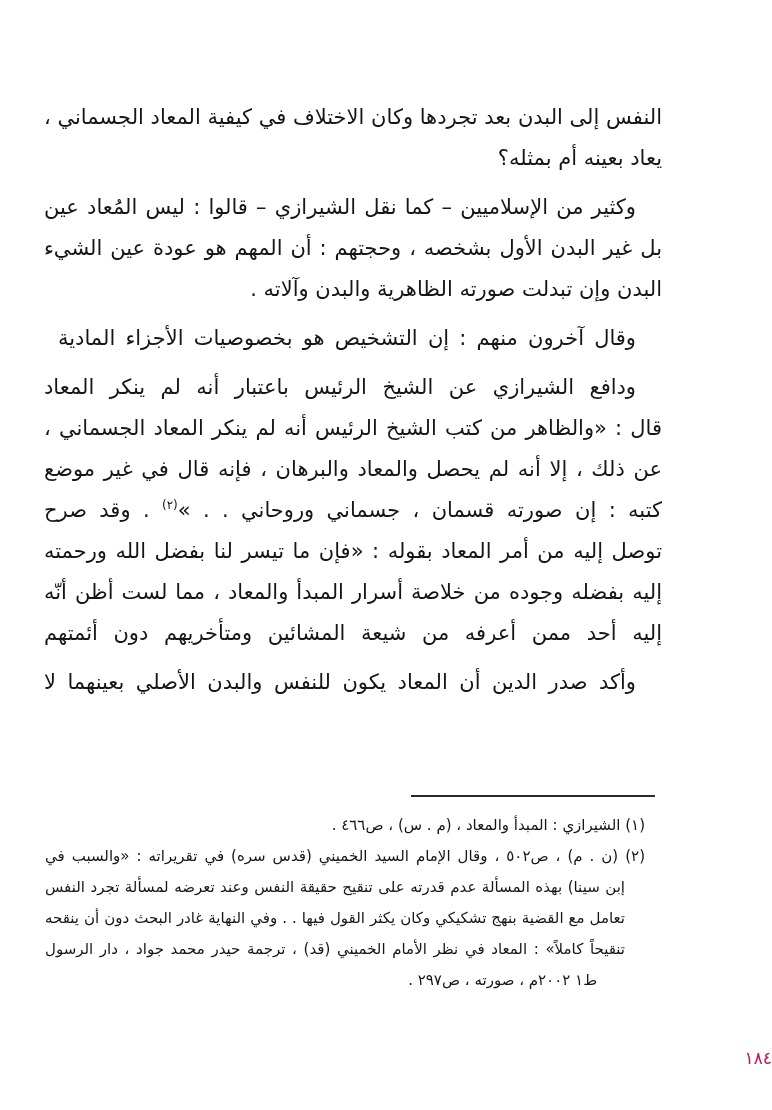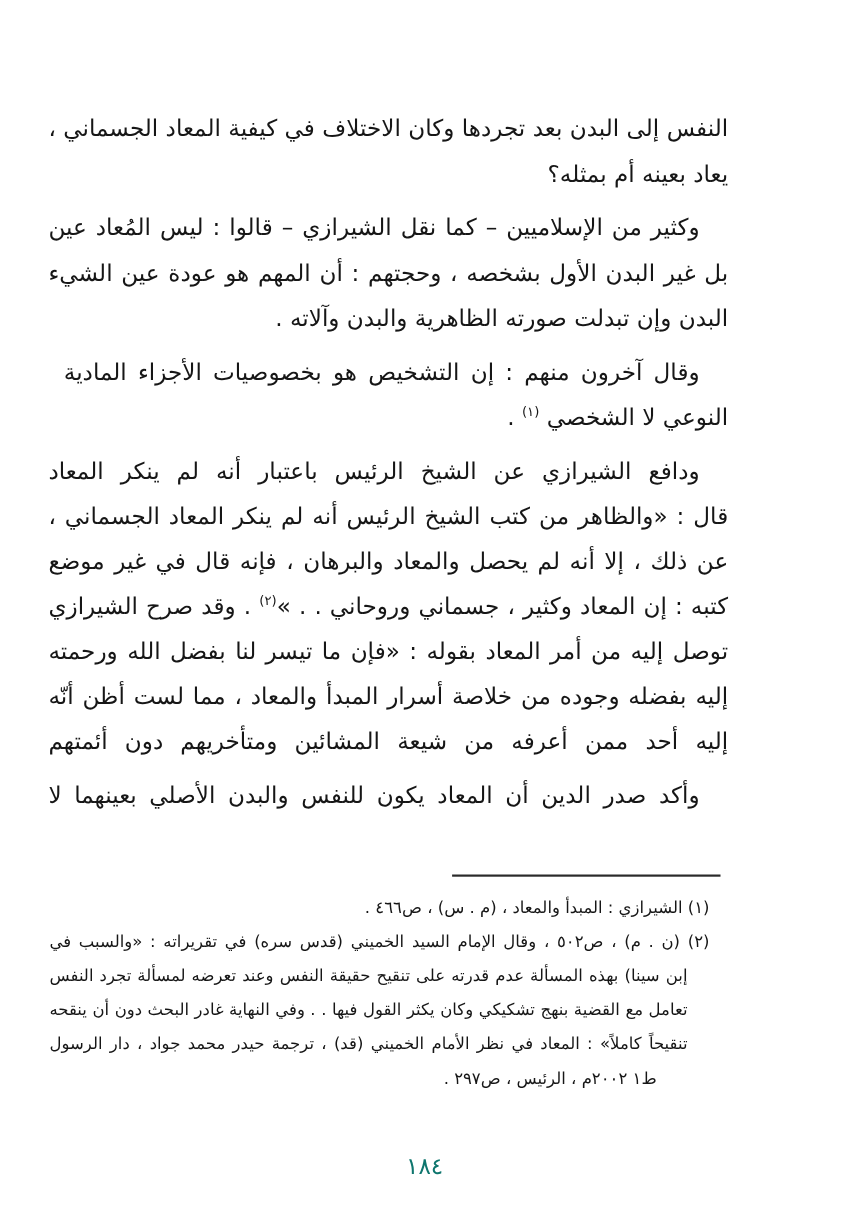--- a/index.html
+++ b/index.html
@@ -55,64 +55,63 @@
     text-justify:inter-word;
     overflow:hidden;
   }
   .fline.last{
     text-align-last:right;
   }
   
   .page-number{
     position:absolute;
     top:1048px;left:0;right:0;
-    text-align:center;
-    font-size:21px;
+    text-align:right;
+    font-size:17px;
     letter-spacing:5px;
-    color:#0f766e;
+    color:#be185d;
   }
 </style>
 </head>
 <body>
 
 <div class="page">
   <main class="main-text">
       <div class="para">
         <div class="line"><span>النفس إلى البدن بعد تجردها وكان الاختلاف في كيفية المعاد الجسماني ، هل</span></div>
         <div class="line last"><span>يعاد بعينه أم بمثله؟</span></div>
       </div>
       <div class="para">
         <div class="line" style="padding-right: 26px;"><span>وكثير من الإسلاميين – كما نقل الشيرازي – قالوا : ليس المُعاد عين الجسم</span></div>
         <div class="line"><span>بل غير البدن الأول بشخصه ، وحجتهم : أن المهم هو عودة عين الشيء أو</span></div>
         <div class="line last"><span>البدن وإن تبدلت صورته الظاهرية والبدن وآلاته .</span></div>
       </div>
       <div class="para">
         <div class="line" style="padding-right: 26px; margin-left: 14px;"><span>وقال آخرون منهم : إن التشخيص هو بخصوصيات الأجزاء المادية</span></div>
-        <div class="line last"><span>النوعي لا الشخصي </span><span class="fnref">(١)</span><span> .</span></div>
       </div>
       <div class="para">
         <div class="line" style="padding-right: 26px;"><span>ودافع الشيرازي عن الشيخ الرئيس باعتبار أنه لم ينكر المعاد الجسماني ،</span></div>
         <div class="line"><span>قال : «والظاهر من كتب الشيخ الرئيس أنه لم ينكر المعاد الجسماني ، وحاشاه</span></div>
         <div class="line"><span>عن ذلك ، إلا أنه لم يحصل والمعاد والبرهان ، فإنه قال في غير موضع من</span></div>
-        <div class="line"><span>كتبه : إن المعاد وكثير ، جسماني وروحاني . . »</span><span class="fnref">(٢)</span><span> . وقد صرح الشيرازي فيما</span></div>
+        <div class="line"><span>كتبه : إن صورته قسمان ، جسماني وروحاني . . »</span><span class="fnref">(٢)</span><span> . وقد صرح الشيرازي فيما</span></div>
         <div class="line"><span>توصل إليه من أمر المعاد بقوله : «فإن ما تيسر لنا بفضل الله ورحمته وما وصلنا</span></div>
         <div class="line"><span>إليه بفضله وجوده من خلاصة أسرار المبدأ والمعاد ، مما لست أظن أنّه قد وصل</span></div>
         <div class="line last"><span>إليه أحد ممن أعرفه من شيعة المشائين ومتأخريهم دون أئمتهم ومتقدميهم»</span></div>
       </div>
       <div class="para">
         <div class="line" style="padding-right: 26px;"><span>وأكد صدر الدين أن المعاد يكون للنفس والبدن الأصلي بعينهما لا البدن</span></div>
       </div>
     </main>
   <div class="footnote-sep"></div>
   <section class="footnotes">
       <div>
         <div class="fline last"><span>(١) الشيرازي : المبدأ والمعاد ، (م . س) ، ص٤٦٦ .</span></div>
       </div>
       <div>
         <div class="fline"><span>(٢) (ن . م) ، ص٥٠٢ ، وقال الإمام السيد الخميني (قدس سره) في تقريراته : «والسبب في تردده (يعني</span></div>
         <div class="fline" style="padding-right: 20px;"><span>إبن سينا) بهذه المسألة عدم قدرته على تنقيح حقيقة النفس وعند تعرضه لمسألة تجرد النفس الحيوانية</span></div>
         <div class="fline" style="padding-right: 20px;"><span>تعامل مع القضية بنهج تشكيكي وكان يكثر القول فيها . . وفي النهاية غادر البحث دون أن ينقحه</span></div>
         <div class="fline" style="padding-right: 20px;"><span>تنقيحاً كاملاً» : المعاد في نظر الأمام الخميني (قد) ، ترجمة حيدر محمد جواد ، دار الرسول الأكرم ،</span></div>
-        <div class="fline last" style="padding-right: 48px;"><span>ط١ ٢٠٠٢م ، الرئيس ، ص٢٩٧ .</span></div>
+        <div class="fline last" style="padding-right: 48px;"><span>ط١ ٢٠٠٢م ، صورته ، ص٢٩٧ .</span></div>
       </div>
     </section>
   <div class="page-number">١٨٤</div>
 </div>
 
 </body></html>

